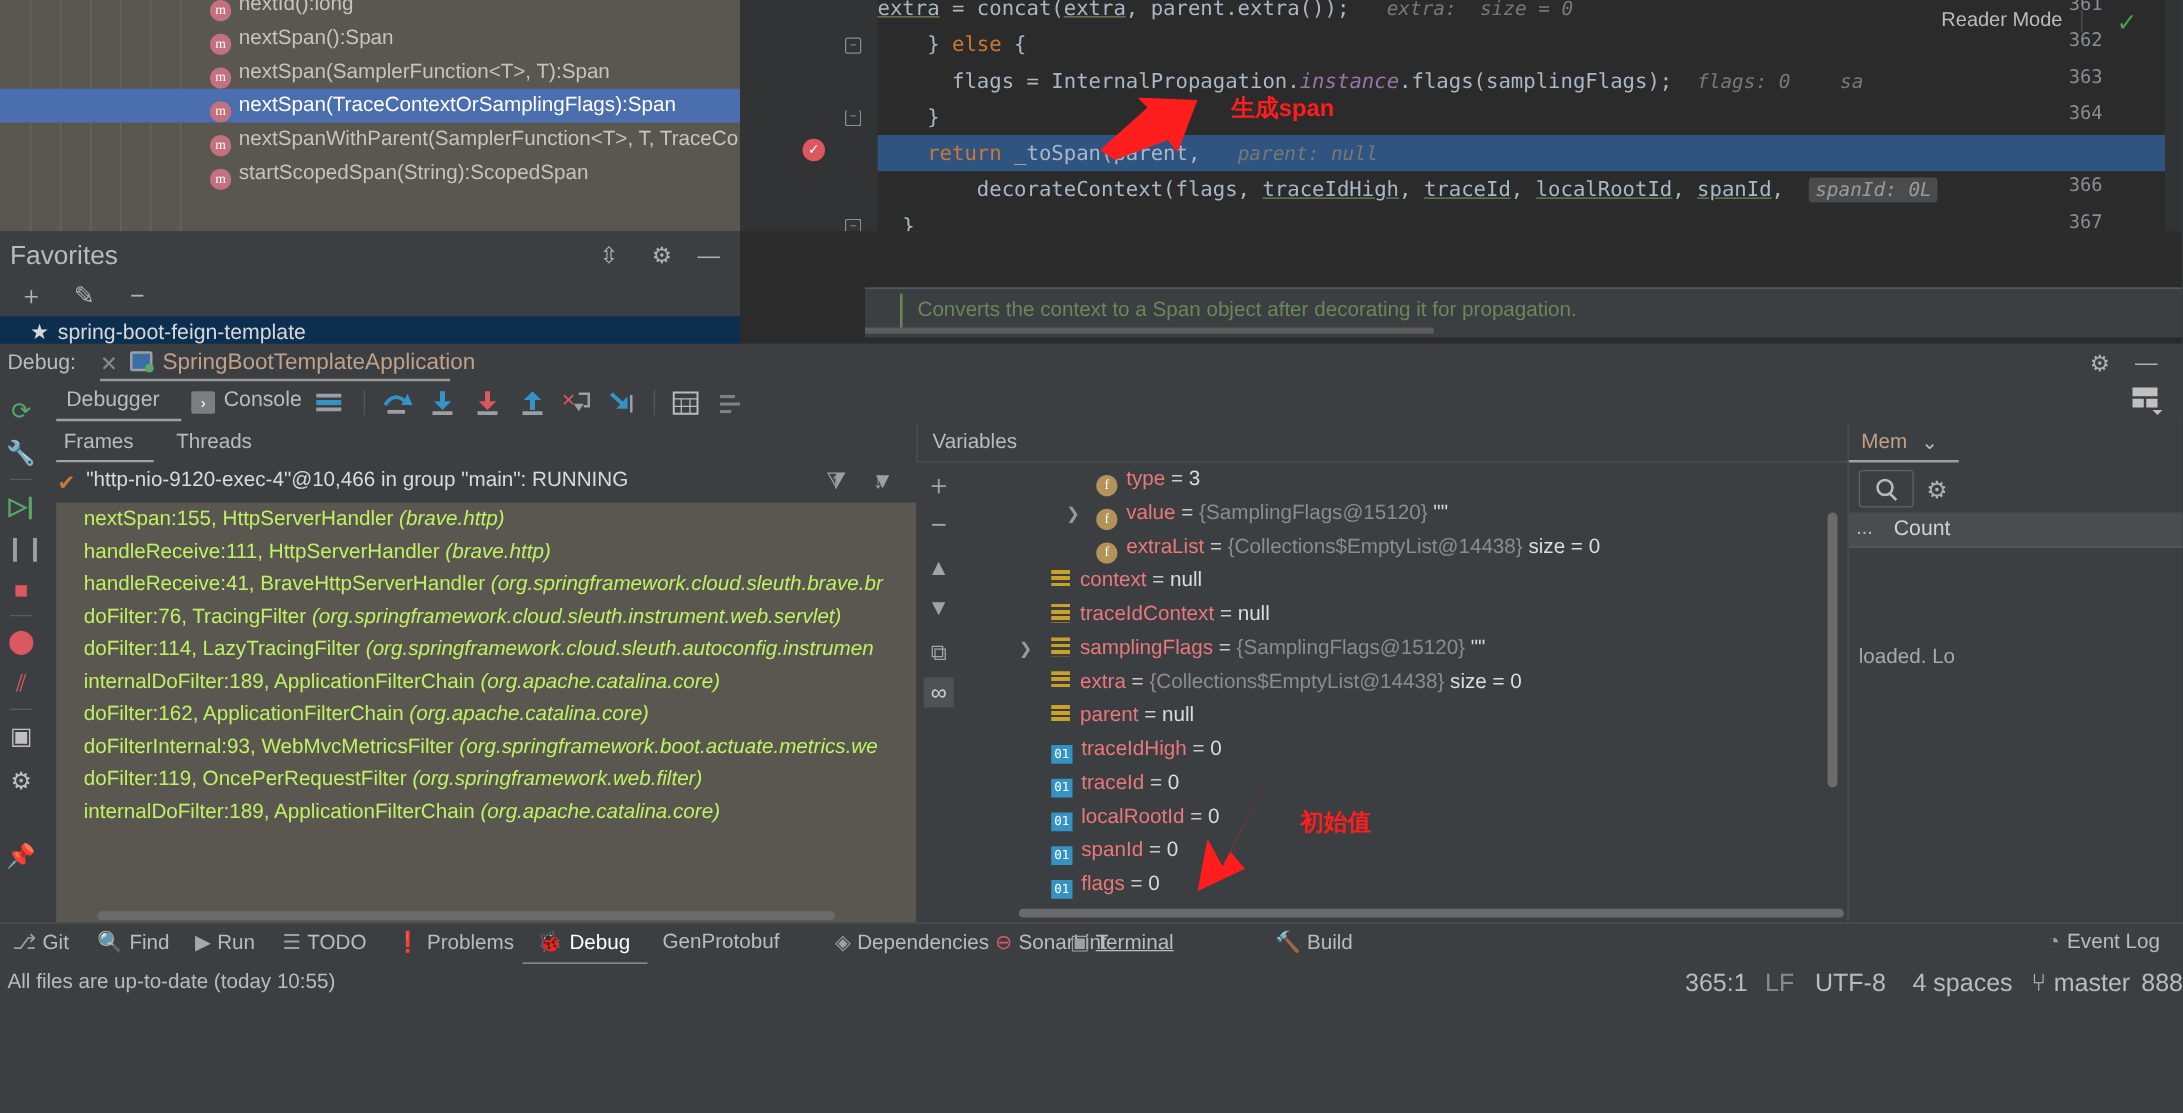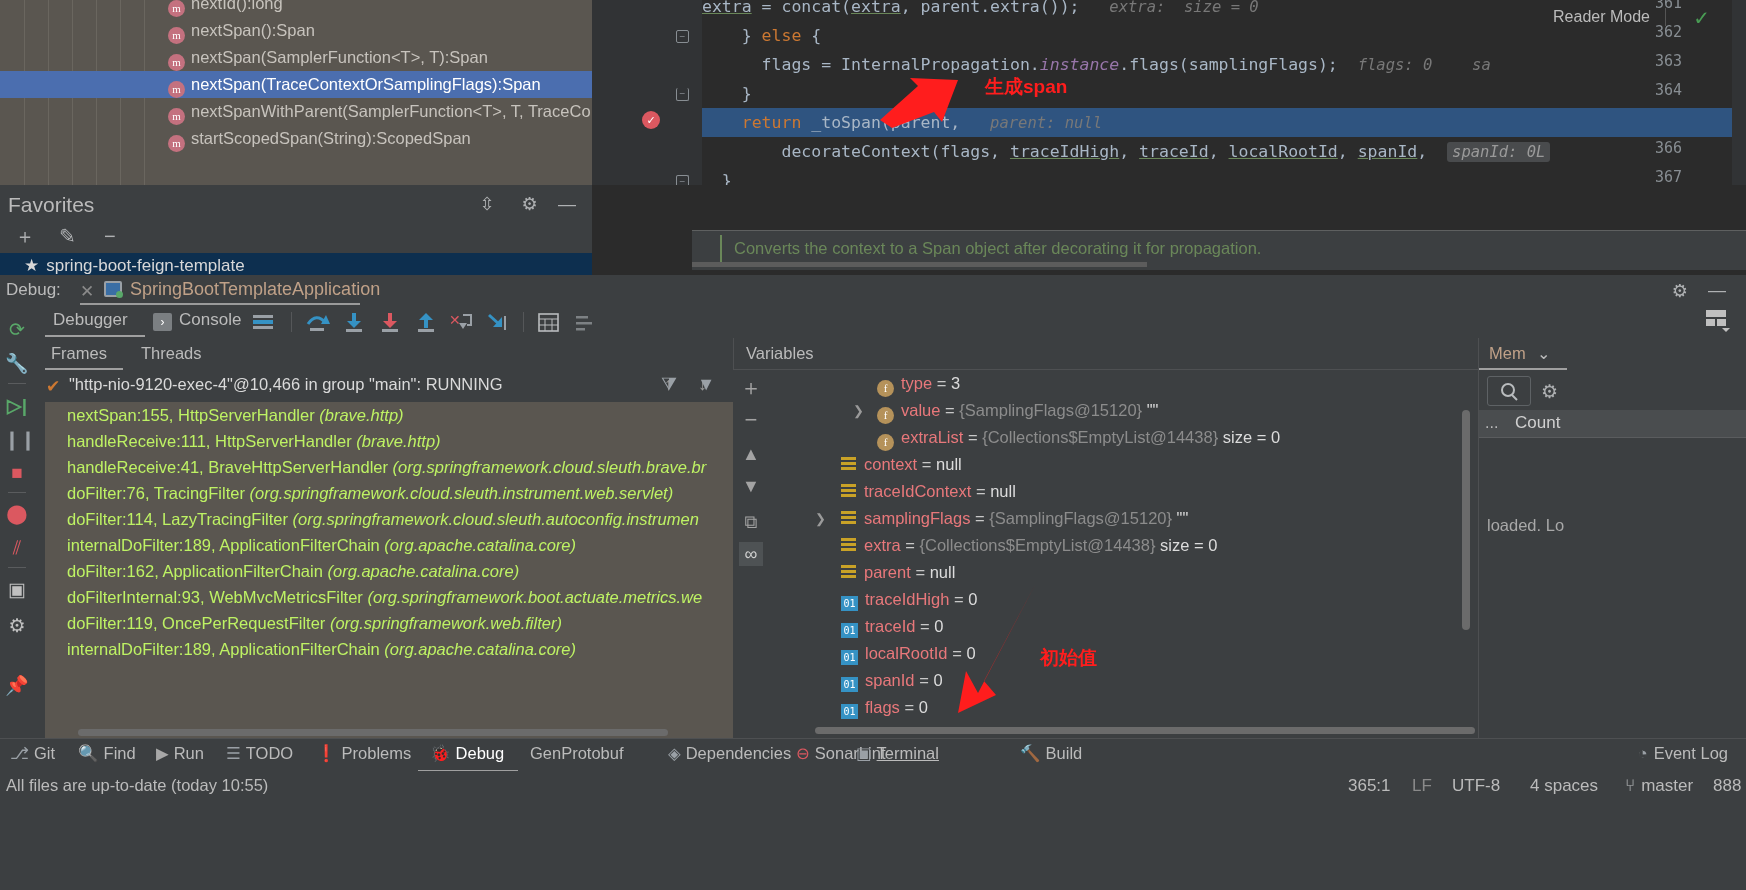--- a/index.html
+++ b/index.html
@@ -253,21 +253,21 @@
   }
   .bb-item.active { color: #ffffff; }
   .bb-underline { position: absolute; top: 31px; height: 2px; background:#a0a0a0; }
 
   
   .status-bar {
     position: absolute; left: 0; top: 771px; width: 1746px; height: 30px;
     background: #3c3f41;
   }
   .sb-left { position: absolute; left: 6px; top: 5px; font-size: 16.5px; color: #bbbbbb; }
-  .sb-item { position: absolute; top: 5px; font-size: 17px; color: #bbbbbb; }
+  .sb-item { position: absolute; top: 5px; font-size: 20px; color: #bbbbbb; }
   .sb-dim { color: #8a8a8a; }
 
   
   .annot { position: absolute; color: #ff1d1d; font-size: 19px; font-weight: bold; }
   svg.arrow { position: absolute; pointer-events: none; }
 </style>
 </head>
 <body>
 
 <div id="app">

